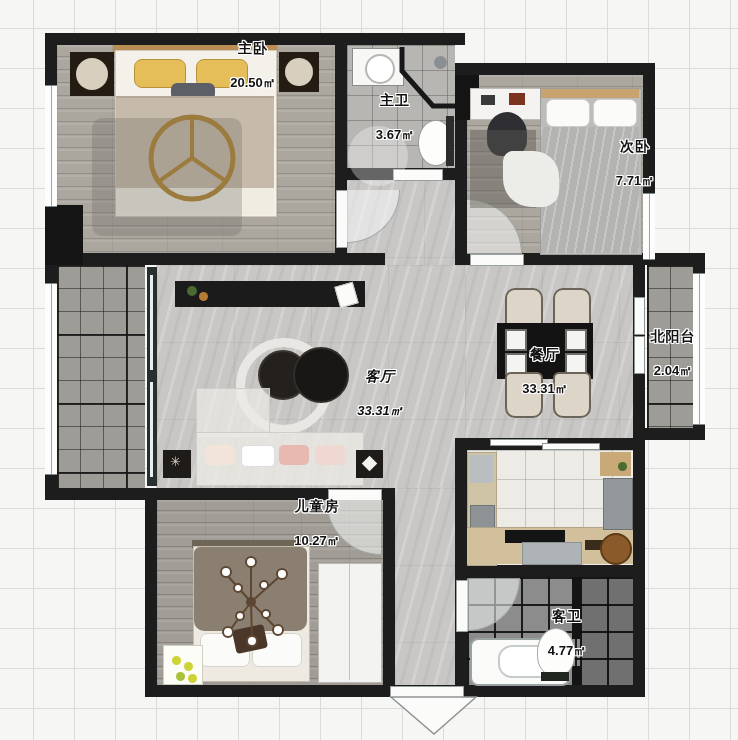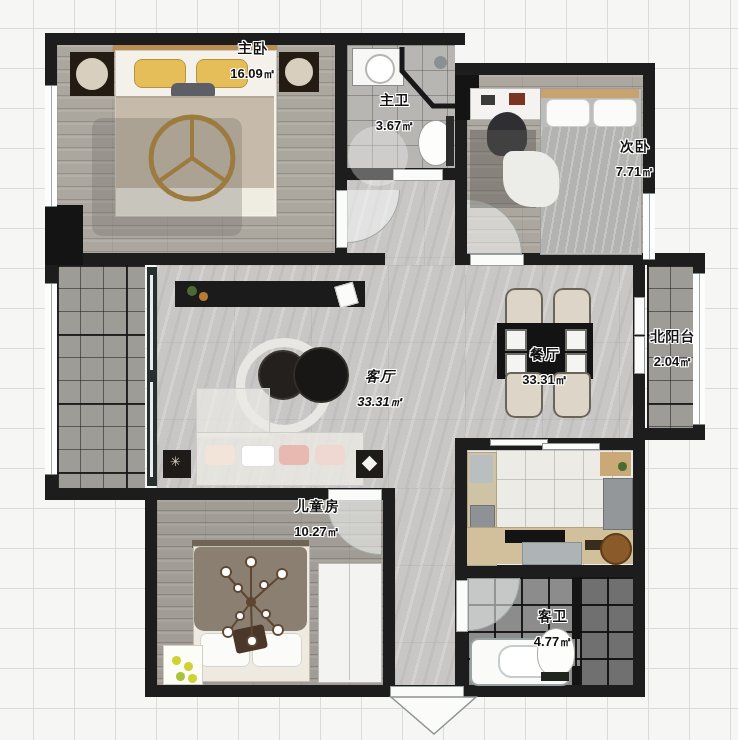--- a/index.html
+++ b/index.html
@@ -25,21 +25,21 @@
   .window.v{border-top:1px solid #7c8a8a;border-bottom:1px solid #7c8a8a;}
   .window.v::after{content:"";position:absolute;left:50%;top:0;bottom:0;width:1px;background:#9aa7a7;}
   
   .door-arc{position:absolute;background:rgba(246,247,247,.55);border:1.5px solid #a2a8a8;}
   .arc-br{border-radius:0 0 100% 0;border-left:none;border-top:none;}
   .arc-bl{border-radius:0 0 0 100%;border-right:none;border-top:none;}
   .arc-tr{border-radius:0 100% 0 0;border-left:none;border-bottom:none;}
   .door-leaf{position:absolute;background:#fbfbfa;border:1px solid #9aa0a0;}
   .slide-panel{position:absolute;background:#fbfbfa;border:1px solid #8e9494;}
   
-  .room-label{position:absolute;display:flex;flex-direction:column;align-items:center;gap:7px;z-index:40;pointer-events:none;justify-content:space-between;}
+  .room-label{position:absolute;display:flex;flex-direction:column;align-items:center;gap:16px;z-index:40;pointer-events:none;justify-content:space-between;}
   .rname{font-size:14px;font-weight:bold;color:#101010;letter-spacing:1px;
     text-shadow:-1px -1px 0 #fff,1px -1px 0 #fff,-1px 1px 0 #fff,1px 1px 0 #fff,0 -1px 0 #fff,0 1px 0 #fff,-1px 0 0 #fff,1px 0 0 #fff;}
   .rarea{font-size:13px;font-weight:bold;color:#101010;
     text-shadow:-1px -1px 0 #fff,1px -1px 0 #fff,-1px 1px 0 #fff,1px 1px 0 #fff,0 -1px 0 #fff,0 1px 0 #fff,-1px 0 0 #fff,1px 0 0 #fff;}
   
   .furn{position:absolute;}
   .ring{border-radius:50%;}
   .overlay-svg{position:absolute;left:0;top:0;z-index:30;pointer-events:none;}
 </style>
 </head>
@@ -249,21 +249,21 @@
       <circle cx="264" cy="585" r="4"></circle>
         <circle cx="238" cy="588" r="4"></circle>
       <circle cx="240" cy="616" r="4"></circle>
         <circle cx="266" cy="614" r="4"></circle>
       <circle cx="251" cy="602" r="4" fill="#5d4732"></circle>
     </g>
   </svg>
 
   <div class="room-label" style="left:198px;top:40px;width:110px;">
     <span class="rname">主卧</span>
-    <span class="rarea">16.09㎡</span>
+    <span class="rarea">20.50㎡</span>
   </div>
   <div class="room-label" style="left:350px;top:92px;width:90px;">
     <span class="rname">主卫</span>
     <span class="rarea">3.67㎡</span>
   </div>
   <div class="room-label" style="left:585px;top:138px;width:100px;">
     <span class="rname">次卧</span>
     <span class="rarea">7.71㎡</span>
   </div>
   <div class="room-label" style="left:330px;top:368px;width:100px;font-style:italic;">
@@ -275,18 +275,18 @@
     <span class="rarea">33.31㎡</span>
   </div>
   <div class="room-label" style="left:628px;top:328px;width:90px;">
     <span class="rname">北阳台</span>
     <span class="rarea">2.04㎡</span>
   </div>
   <div class="room-label" style="left:262px;top:498px;width:110px;">
     <span class="rname">儿童房</span>
     <span class="rarea">10.27㎡</span>
   </div>
-  <div class="room-label" style="left:508px;top:608px;width:90px;">
+  <div class="room-label" style="left:522px;top:608px;width:90px;">
     <span class="rname">客卫</span>
     <span class="rarea">4.77㎡</span>
   </div>
 
 </div>
 
 </body></html>

